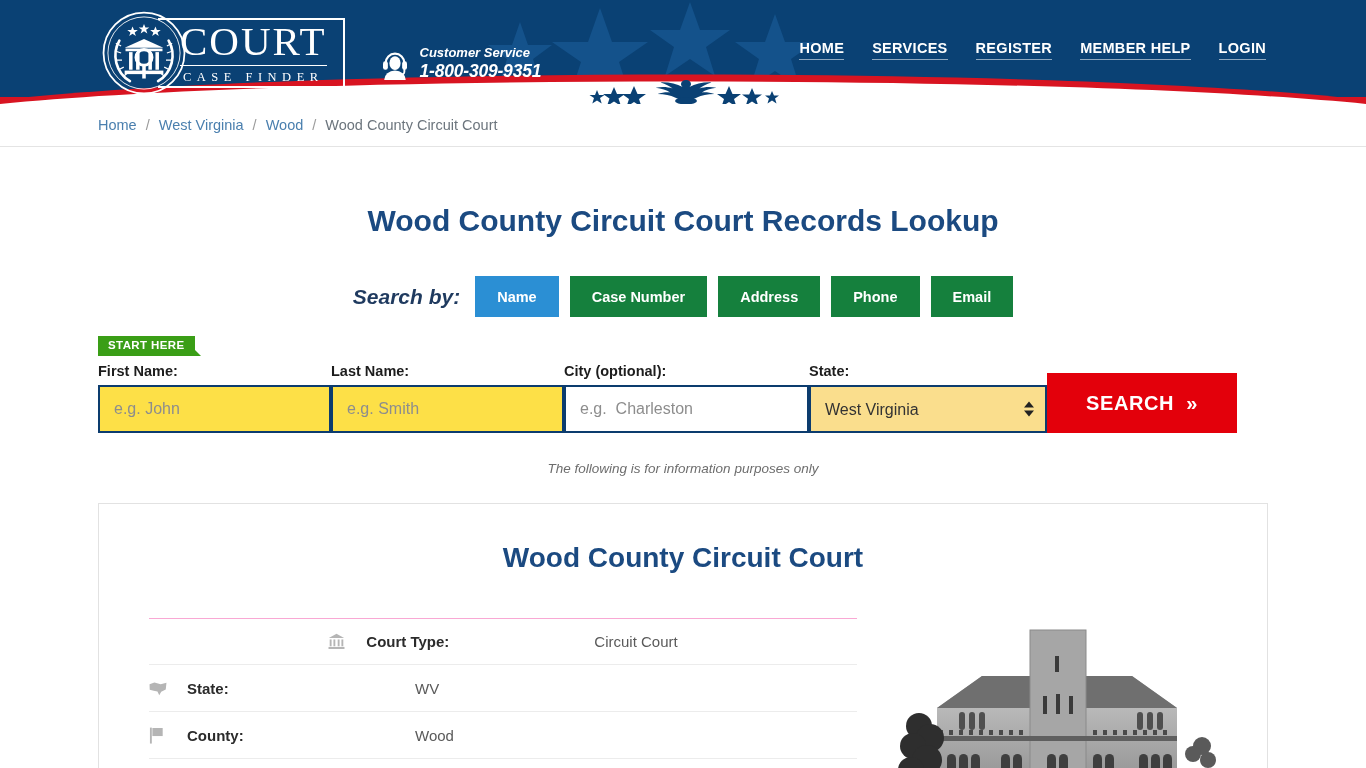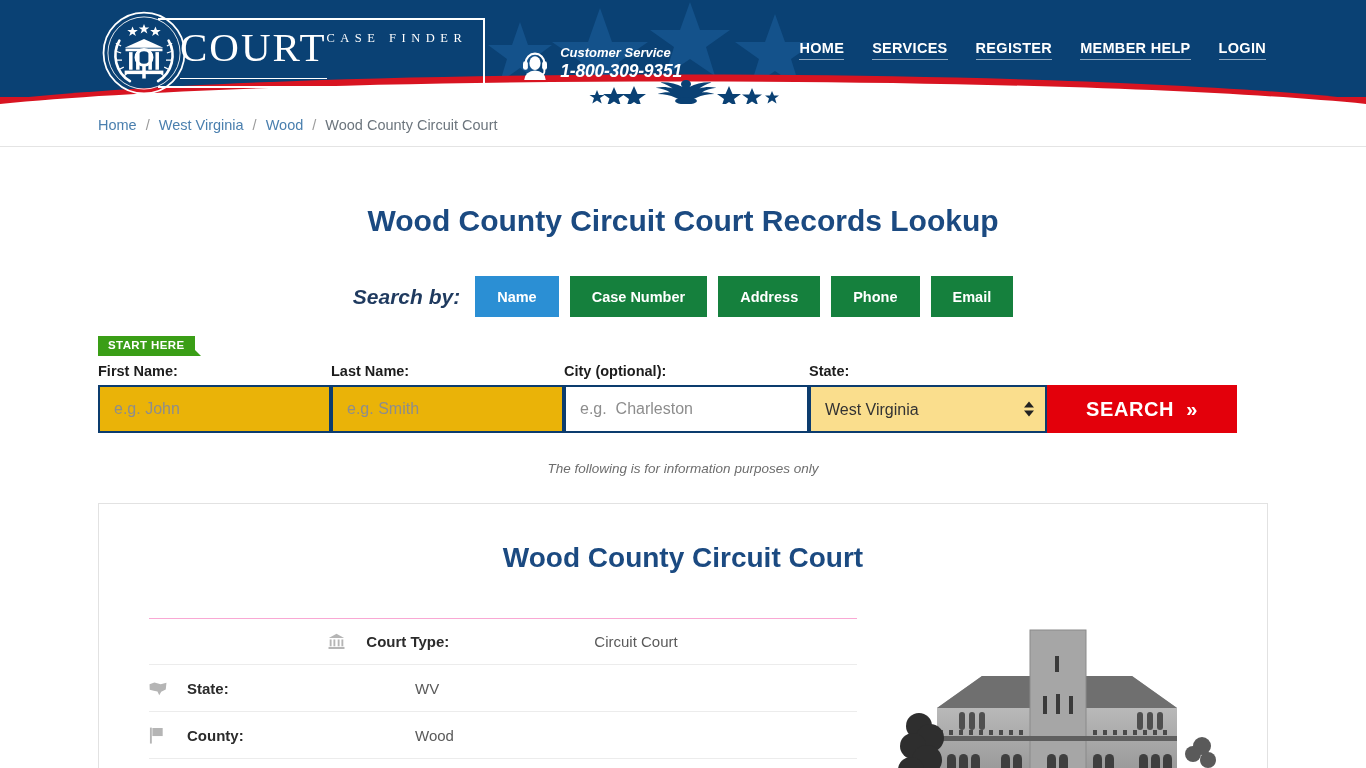--- a/index.html
+++ b/index.html
@@ -34,21 +34,21 @@
     margin-left: 2px;
   }
   .logo-emblem { width: 88px; height: 88px; flex: none; }
   .logo-wordmark {
     border: 2px solid #ffffff;
     border-left: none;
     padding: 7px 16px 7px 22px;
     margin-left: -30px;
     height: 70px;
     display: flex;
-    flex-direction: row;
+    flex-direction: column;
     justify-content: center;
   }
   .logo-court {
     color: #fff;
     font-family: "Liberation Serif", serif;
     font-size: 41px;
     letter-spacing: 2px;
     line-height: 1;
     border-bottom: 1.5px solid #ffffff;
     padding-bottom: 3px;
@@ -208,21 +208,21 @@
   }
   .inp {
     height: 48px;
     border: 2px solid #0c3c6e;
     font-size: 16px;
     padding: 0 14px;
     color: #555;
     font-family: "Liberation Sans", sans-serif;
     background: #ffffff;
   }
-  .inp.highlight { background: #eab308; }
+  .inp.highlight { background: #fde047; }
   .inp::placeholder { color: #8d8d8d; }
 
   .sel-wrap { position: relative; }
   .sel {
     width: 100%;
     height: 48px;
     border: 2px solid #0c3c6e;
     background: #fade8d;
     font-size: 16px;
     padding: 0 34px 0 14px;
@@ -242,21 +242,21 @@
   .sel-arrows i {
     display: block;
     width: 0; height: 0;
     border-left: 5px solid transparent;
     border-right: 5px solid transparent;
   }
   .sel-arrows i.up { border-bottom: 6px solid #222; }
   .sel-arrows i.dn { border-top: 6px solid #222; }
 
   .search-btn {
-    height: 48px;
+    height: 60px;
     min-width: 190px;
     background: #e3000b;
     color: #ffffff;
     border: none;
     font-size: 20px;
     font-weight: bold;
     letter-spacing: 0.6px;
     cursor: pointer;
     font-family: "Liberation Sans", sans-serif;
     display: flex;

